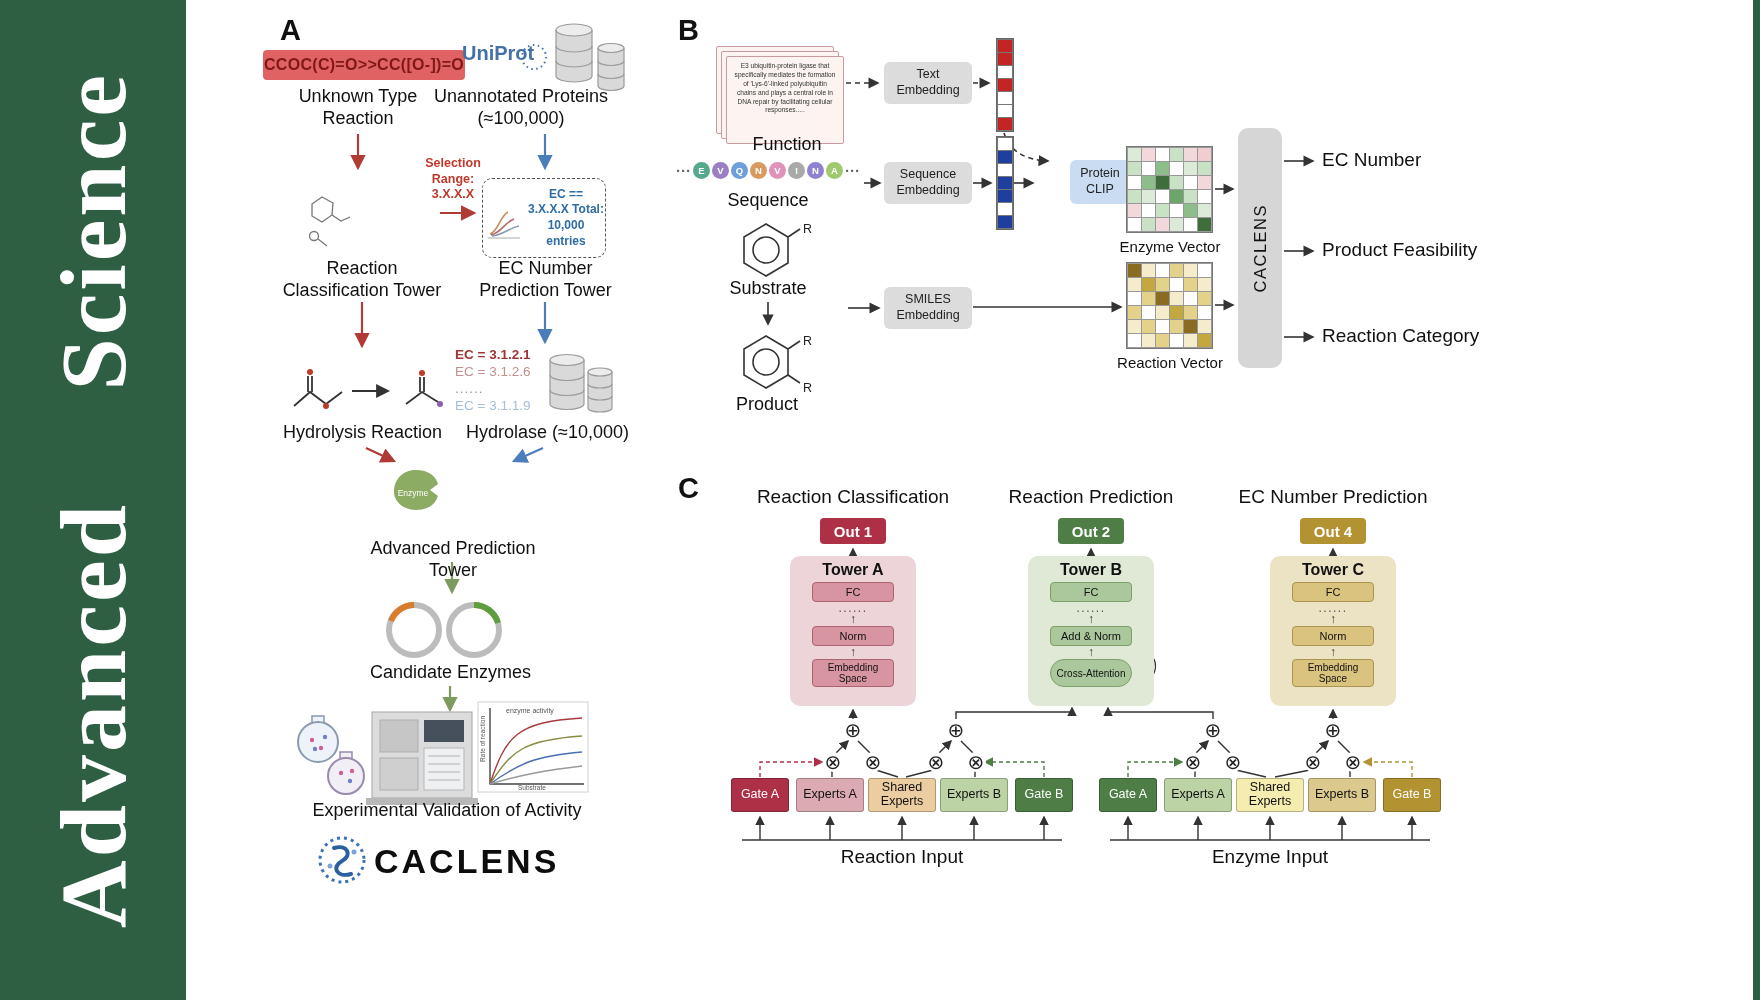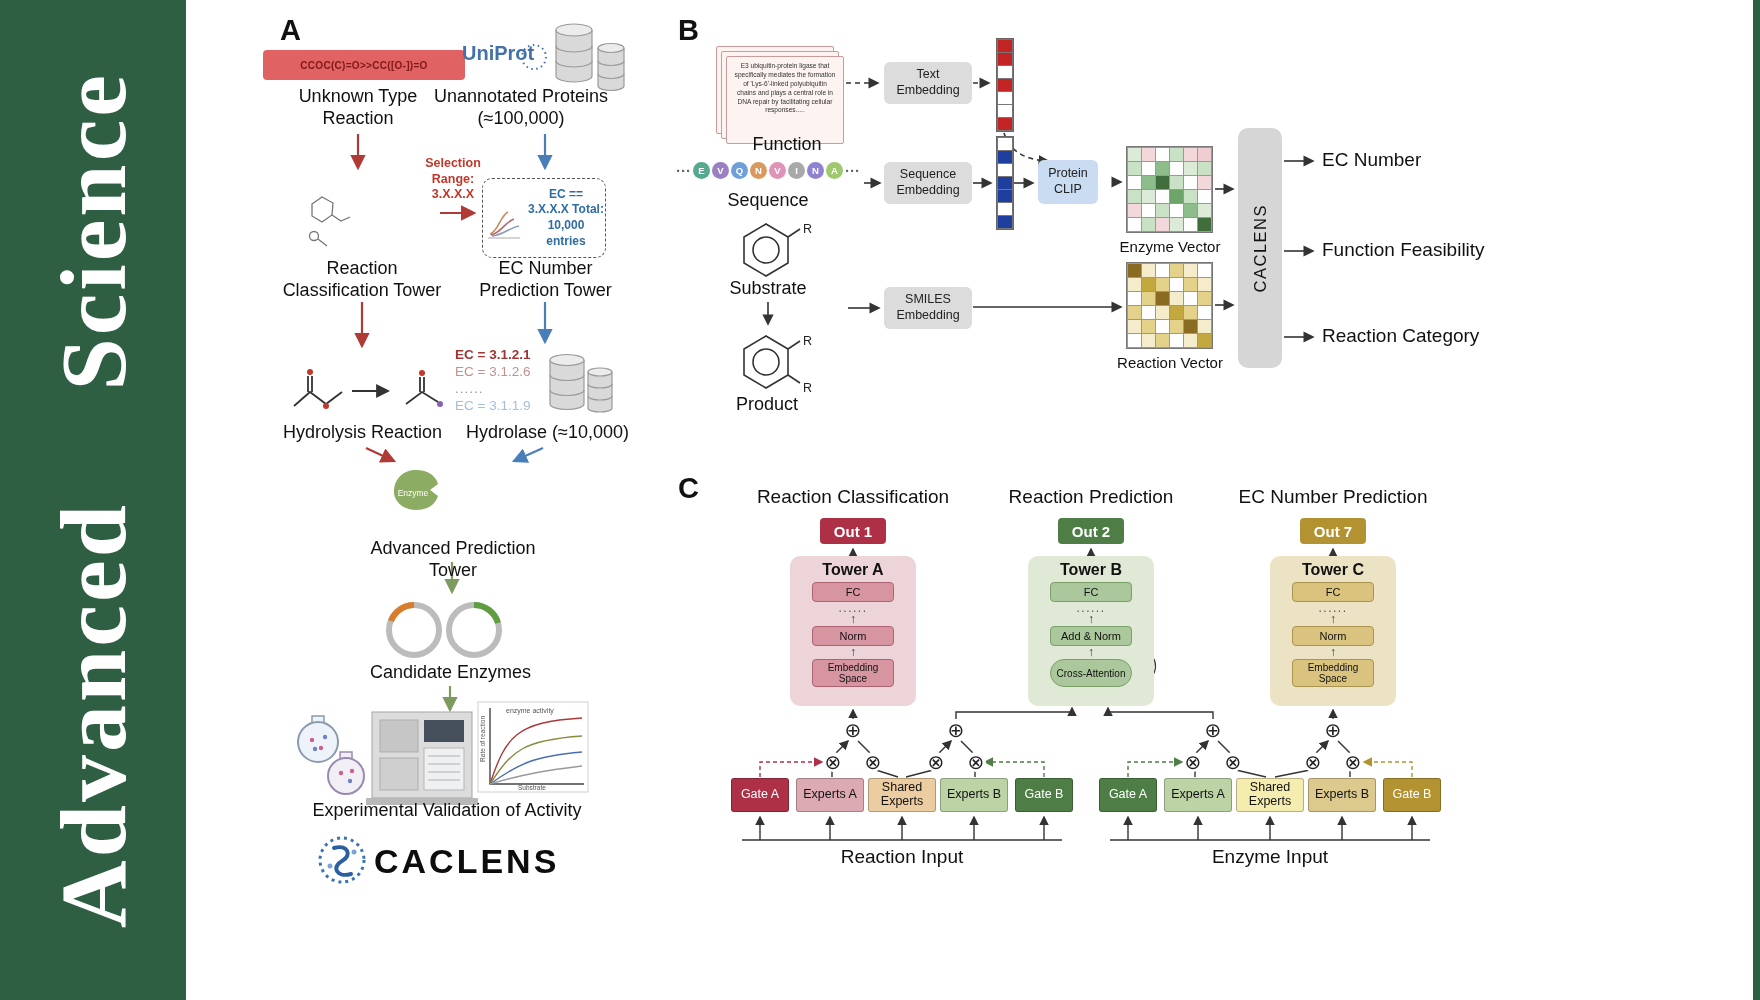--- a/index.html
+++ b/index.html
@@ -7,21 +7,21 @@
 body{background:#eee}
 .canvas{position:relative;width:1760px;height:1000px;background:#fff;font-family:"Liberation Sans",sans-serif;color:#111;overflow:hidden}
 .abs{position:absolute}
 svg.overlay{position:absolute;left:0;top:0;width:1760px;height:1000px}
 .banner{position:absolute;left:0;top:0;width:186px;height:1000px;background:#2e5f43}
 .banner-text{position:absolute;left:0;top:0;width:1000px;height:186px;transform:rotate(-90deg) translateX(-1000px);transform-origin:0 0;display:flex;align-items:center;justify-content:center;color:#fff;font-family:"Liberation Serif","DejaVu Serif",serif;font-weight:700;font-size:94px;letter-spacing:3px;word-spacing:85px;white-space:nowrap}
 .rstrip{position:absolute;right:0;top:0;width:7px;height:1000px;background:#2e5f43}
 .plab{font-size:29px;font-weight:600}
 .cap{font-size:18px;line-height:1.22;text-align:center}
 .cap19{font-size:19px;line-height:1.2;text-align:center}
-.smiles{background:#e06262;border-radius:4px;color:#801818;font-size:10px;font-weight:600;display:flex;align-items:center;justify-content:center;letter-spacing:.3px}
+.smiles{background:#e06262;border-radius:4px;color:#801818;font-size:16px;font-weight:600;display:flex;align-items:center;justify-content:center;letter-spacing:.3px}
 .uniprot{color:#4472a8;font-size:20px;font-weight:700}
 .dashbox{border:1.6px dashed #555;border-radius:10px;position:absolute;display:flex;align-items:center}
 .dashbox>div{flex:1}
 .redt{color:#c0392b;font-weight:700;font-size:12.5px;line-height:1.25;text-align:center}
 .bluet{color:#2e6da4;font-weight:600;font-size:12px;line-height:1.3;text-align:center}
 .greent{color:#7d9b5e;font-weight:600;font-size:11.5px;line-height:1.25;text-align:center}
 .eclist div{font-size:13.5px;line-height:17px}
 .ec1{color:#9e3434;font-weight:700}
 .ec2{color:#c4908e}
 .ec3{color:#9a9a9a;letter-spacing:1px}
@@ -345,21 +345,21 @@
     <span class="seqdots">···</span>
   </div>
   <div class="abs cap" style="left:708px;top:190px;width:120px">Sequence</div>
 
   <div class="abs cap" style="left:712px;top:278px;width:112px">Substrate</div>
   <div class="abs cap" style="left:716px;top:394px;width:102px">Product</div>
 
   <div class="gbox" style="left:884px;top:62px;width:88px;height:42px">Text Embedding</div>
   <div class="gbox" style="left:884px;top:162px;width:88px;height:42px">Sequence Embedding</div>
   <div class="gbox" style="left:884px;top:287px;width:88px;height:42px">SMILES Embedding</div>
-  <div class="gbox clipbox" style="left:1038px;top:160px;width:60px;height:44px">Protein CLIP</div>
+  <div class="gbox clipbox" style="left:1070px;top:160px;width:60px;height:44px">Protein CLIP</div>
 
   <div class="vcol" style="left:996px;top:38px">
       <div style="background: rgb(195, 37, 37);"></div>
       <div style="background: rgb(195, 37, 37);"></div>
       <div style="background: rgb(255, 255, 255);"></div>
       <div style="background: rgb(195, 37, 37);"></div>
       <div style="background: rgb(255, 255, 255);"></div>
       <div style="background: rgb(255, 255, 255);"></div>
       <div style="background: rgb(195, 37, 37);"></div>
     </div>
@@ -450,32 +450,32 @@
       <div style="background: rgb(244, 236, 202);"></div>
       <div style="background: rgb(194, 168, 62);"></div>
     </div>
   <div class="abs mlab" style="left:1106px;top:354px;width:128px">Reaction Vector</div>
 
   <div class="pill">
     <span>CACLENS</span>
   </div>
 
   <div class="abs outlab" style="left:1322px;top:149px">EC Number</div>
-  <div class="abs outlab" style="left:1322px;top:239px">Function Feasibility</div>
+  <div class="abs outlab" style="left:1322px;top:239px">Product Feasibility</div>
   <div class="abs outlab" style="left:1322px;top:325px">Reaction Category</div>
 
   <div class="abs plab" style="left:678px;top:472px">C</div>
 
   <div class="abs cap19" style="left:755px;top:486px;width:196px">Reaction Classification</div>
   <div class="abs cap19" style="left:1003px;top:486px;width:176px">Reaction Prediction</div>
   <div class="abs cap19" style="left:1237px;top:486px;width:192px">EC Number Prediction</div>
 
   <div class="out o1" style="left:820px">Out 1</div>
   <div class="out o2" style="left:1058px">Out 2</div>
-  <div class="out o3" style="left:1300px">Out 7</div>
+  <div class="out o3" style="left:1300px">Out 4</div>
 
   <div class="tower towerA" style="left:790px">
     <div class="tname">Tower A</div>
     <div class="tbox">FC</div>
     <div class="tdots">......</div>
     <div class="tarrow">↑</div>
     <div class="tbox">Norm</div>
     <div class="tarrow">↑</div>
     <div class="tbox tb2">Embedding Space</div>
   </div>

